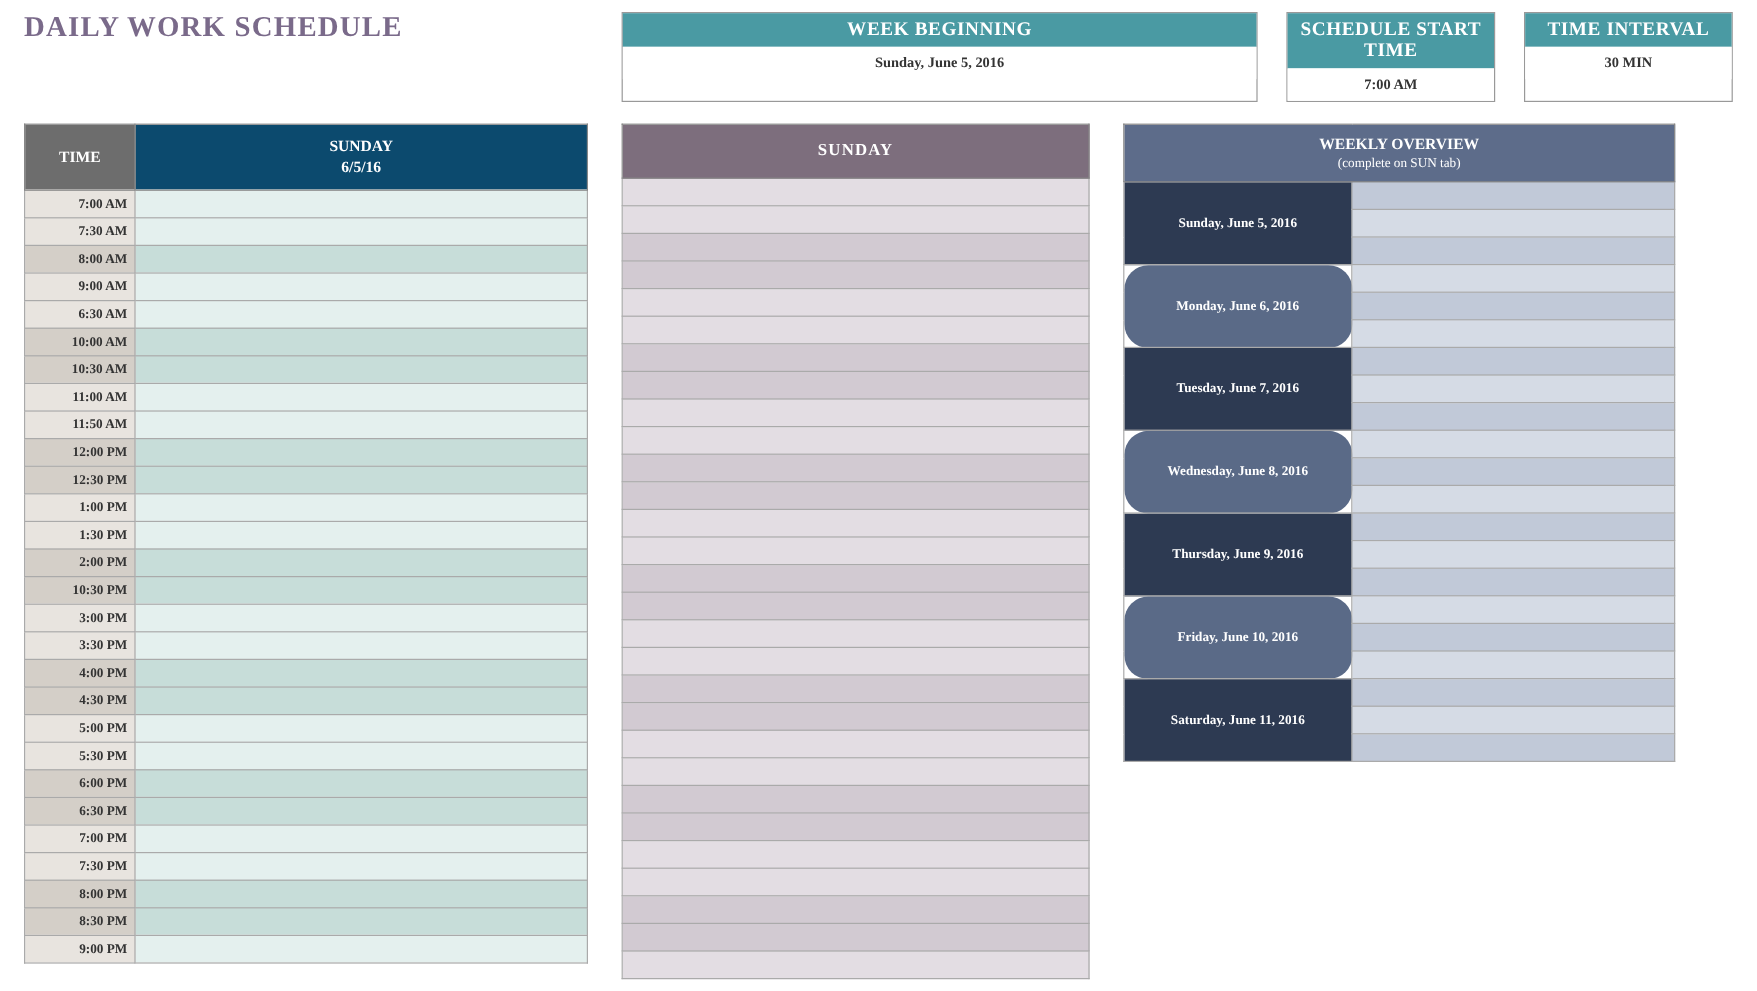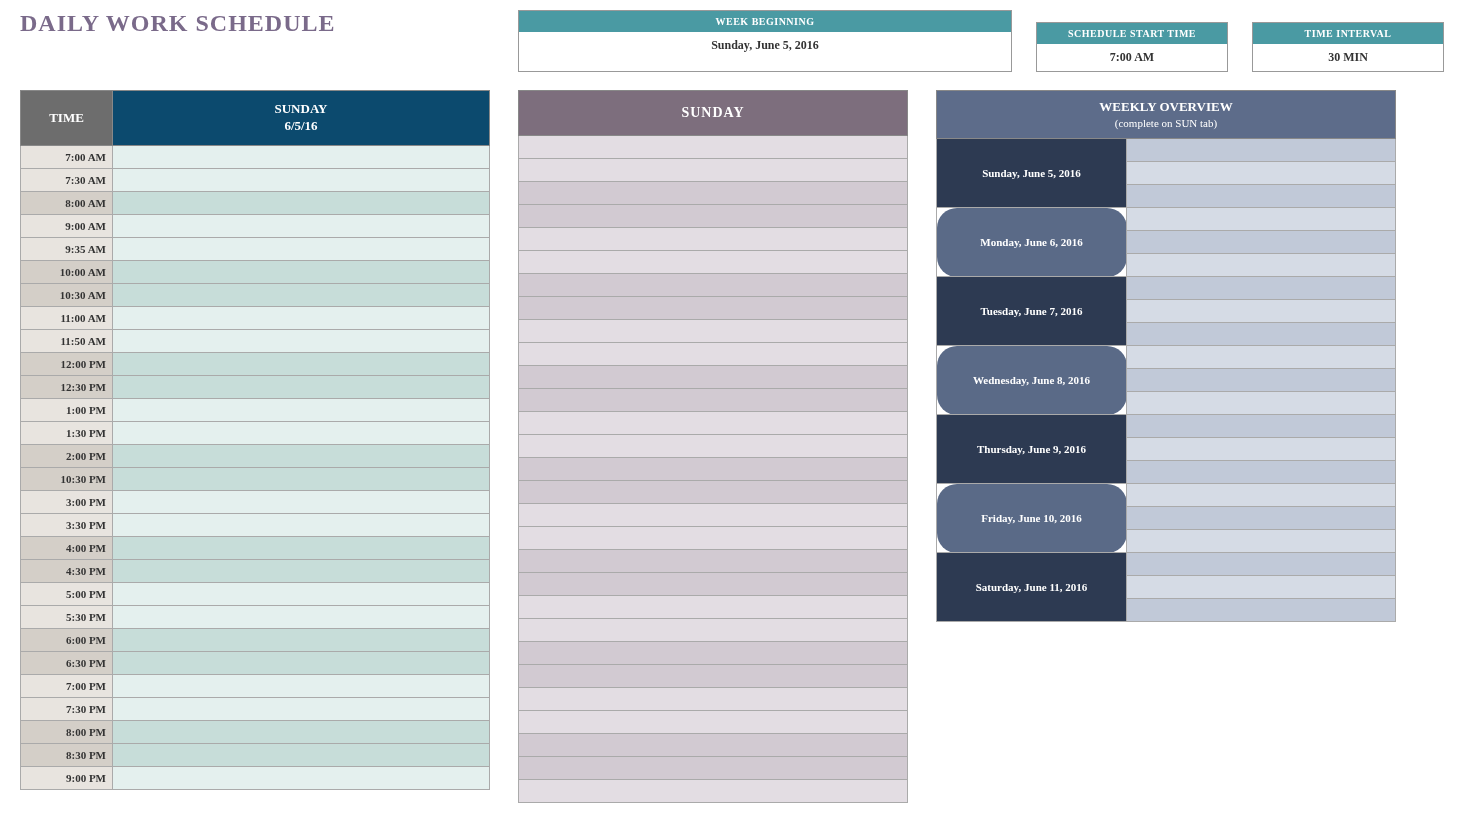--- a/index.html
+++ b/index.html
@@ -2,24 +2,24 @@
 <html><head>
 <meta charset="utf-8">
 <style>
 * { box-sizing: border-box; margin: 0; padding: 0; }
 body { font-family: Georgia, 'Times New Roman', serif; background: #fff; padding: 10px 20px; font-size: 12px; color: #333; }
 .title { font-size: 24px; font-weight: bold; color: #7a6a8a; letter-spacing: 1px; margin-bottom: 18px; }
 .top-row { display: flex; gap: 28px; margin-bottom: 18px; align-items: flex-start; }
 .top-left { width: 470px; min-width: 470px; }
 .info-boxes { display: flex; gap: 24px; flex: 1; }
 .info-box { border: 1px solid #999; }
-.info-box-header { background: #4a9aa3; color: #fff; font-weight: bold; text-align: center; padding: 5px 10px; font-size: 10px; letter-spacing: 0.5px; }
+.info-box-header { background: #4a9aa3; color: #fff; font-weight: bold; text-align: center; padding: 5px 10px; font-size: 16px; letter-spacing: 0.5px; }
 .info-box-value { background: #fff; text-align: center; padding: 6px 10px; font-weight: bold; font-size: 12px; }
 .info-box.wide { flex: 1; min-width: 380px; }
-.info-box.narrow { width: 192px; margin-top: 12px; }
+.info-box.narrow { width: 174px; }
 .schedule-table { width: 470px; min-width: 470px; border-collapse: collapse; }
 .schedule-table th { padding: 10px 6px; color: #fff; font-size: 13px; text-align: center; border: 1px solid #888; }
 .schedule-table th.time-h { background: #6d6d6d; width: 92px; }
 .schedule-table th.day-h { background: #0c4a6e; line-height: 1.3; }
 .schedule-table td { border: 1px solid #aaa; height: 23px; padding: 2px 6px; font-size: 11px; }
 .schedule-table td.time-cell { background: #e8e4df; text-align: right; font-weight: bold; width: 92px; }
 .schedule-table td.time-cell.alt { background: #d4cfc8; }
 .schedule-table td.entry-cell { background: #e4f0ee; }
 .schedule-table td.entry-cell.alt { background: #c7ddd9; }
 .notes-table { width: 390px; border-collapse: collapse; }
@@ -82,21 +82,21 @@
         </tr>
         <tr>
           <td class="time-cell alt">8:00 AM</td>
           <td class="entry-cell alt"></td>
         </tr>
         <tr>
           <td class="time-cell">9:00 AM</td>
           <td class="entry-cell"></td>
         </tr>
         <tr>
-          <td class="time-cell">9:35 AM</td>
+          <td class="time-cell">6:30 AM</td>
           <td class="entry-cell"></td>
         </tr>
         <tr>
           <td class="time-cell alt">10:00 AM</td>
           <td class="entry-cell alt"></td>
         </tr>
         <tr>
           <td class="time-cell alt">10:30 AM</td>
           <td class="entry-cell alt"></td>
         </tr>

